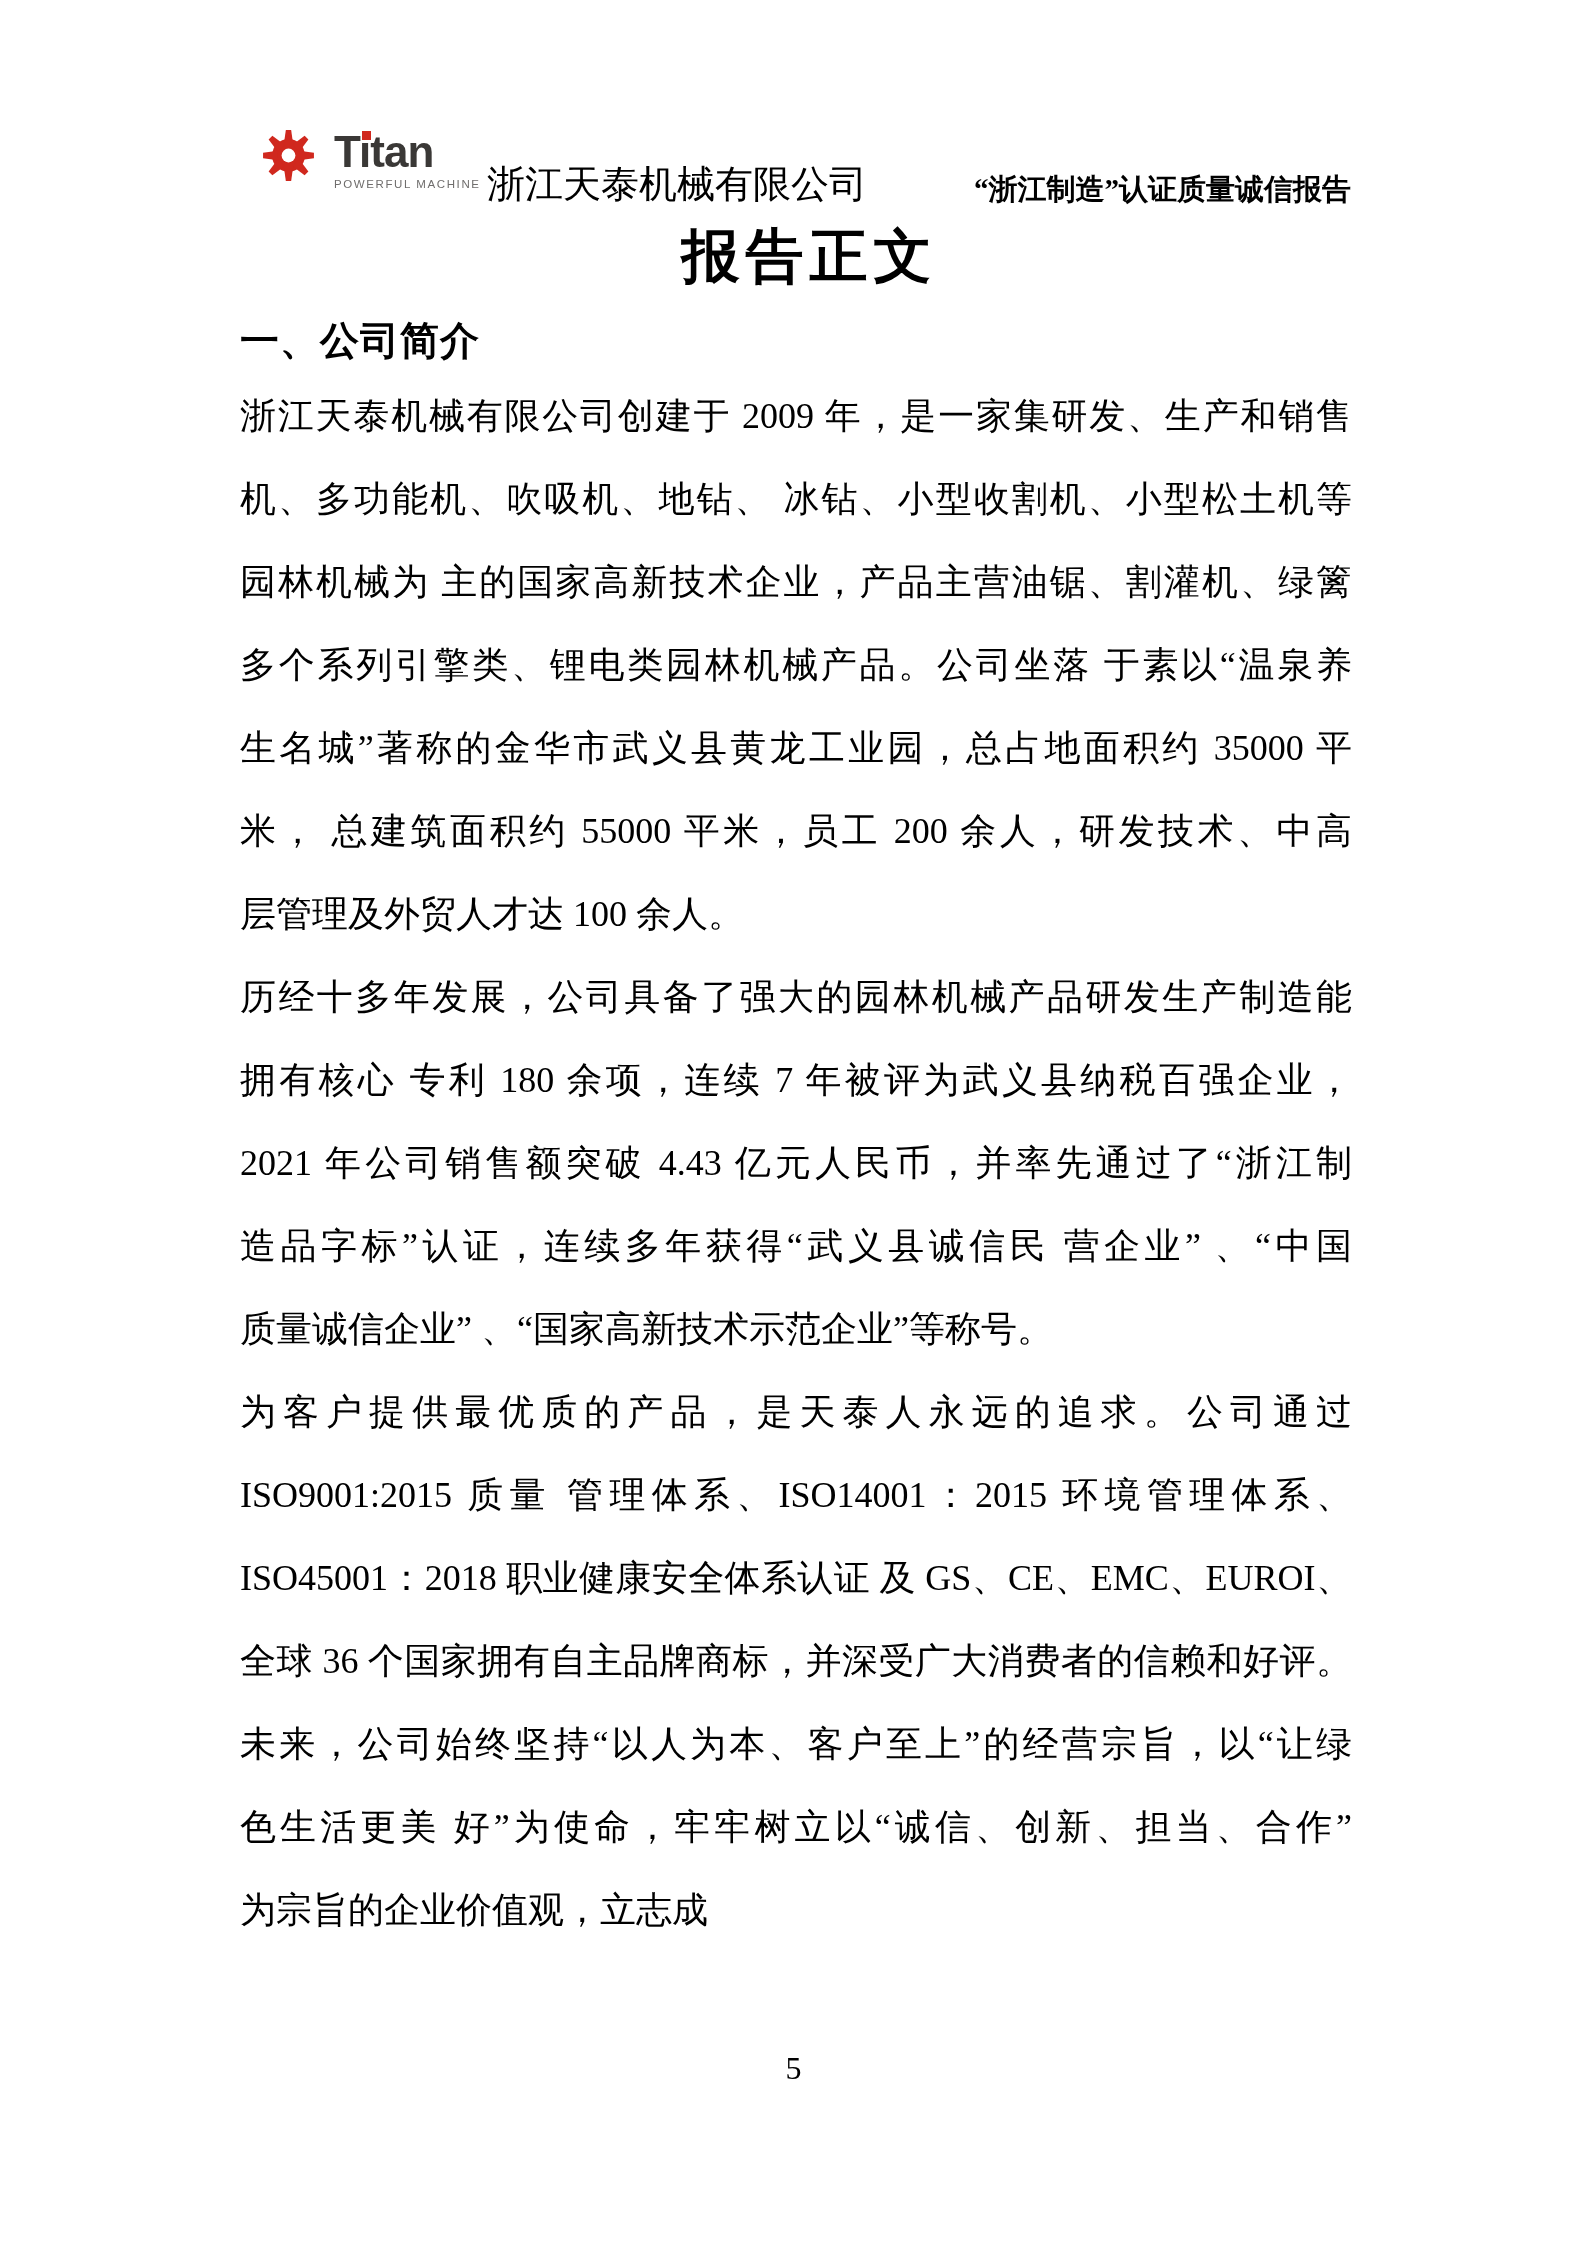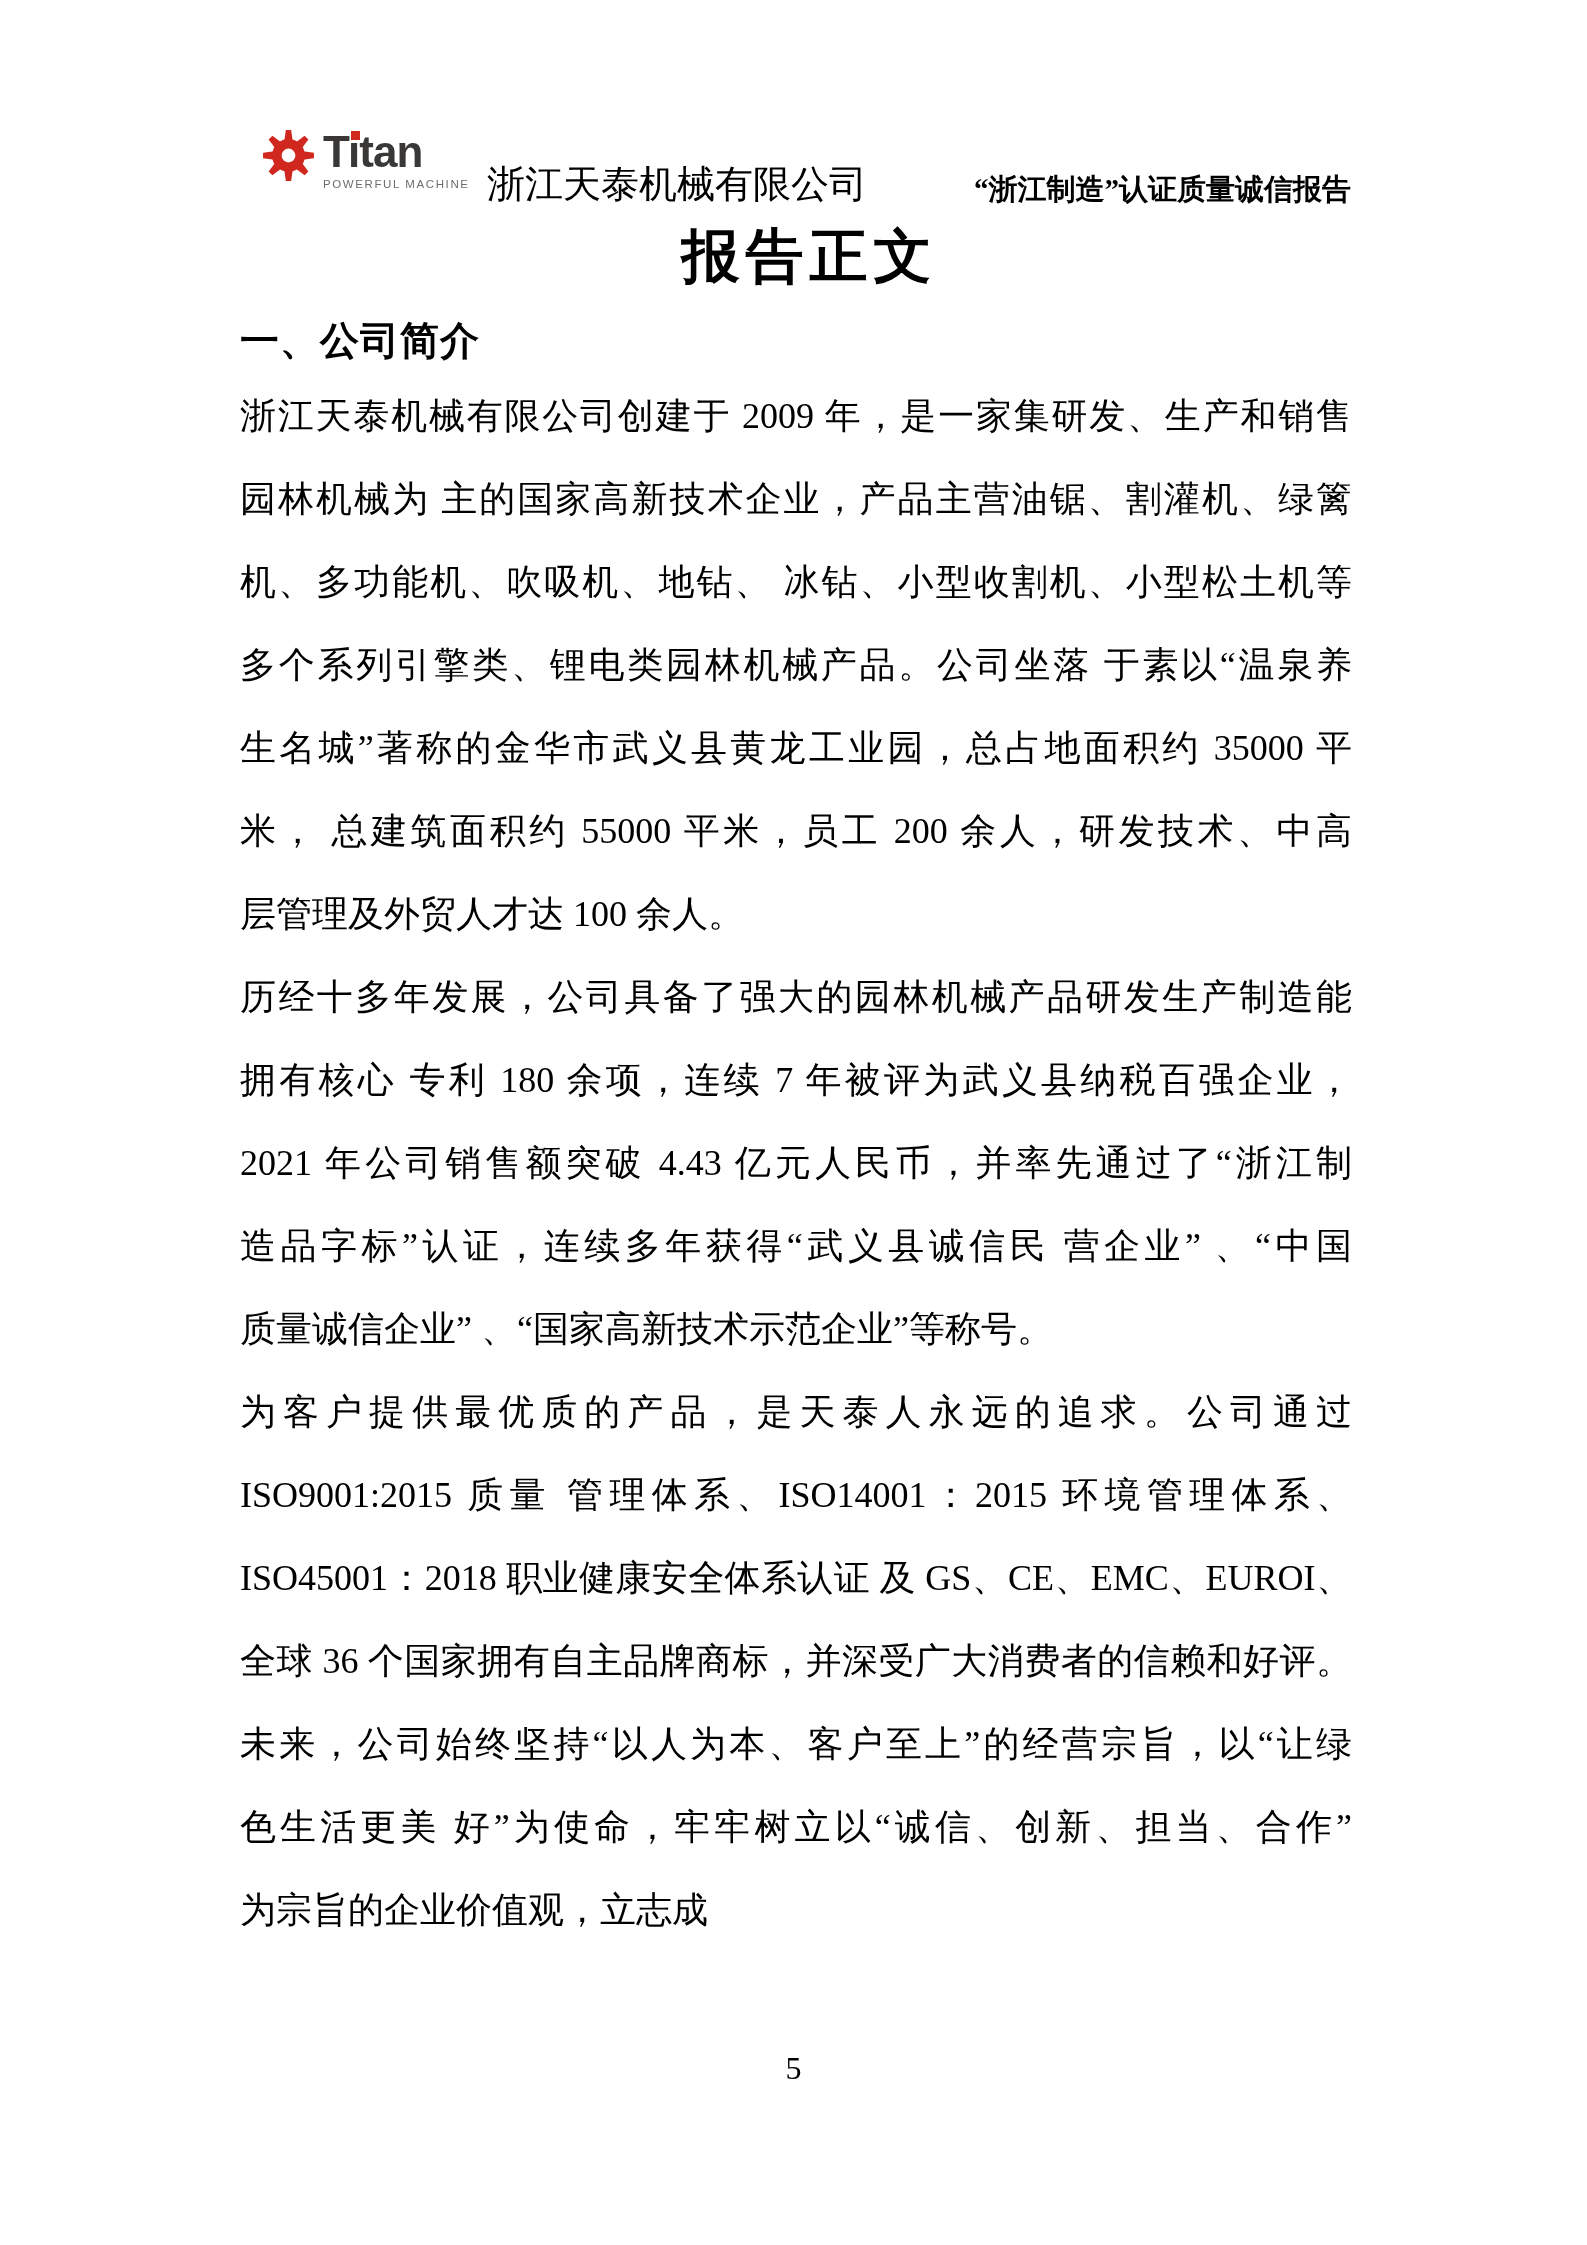--- a/index.html
+++ b/index.html
@@ -16,21 +16,21 @@
 
   
   .logo {
     position: absolute;
     left: 262px;
     top: 129px;
     display: flex;
     align-items: flex-start;
   }
   .logo-gear { width: 53px; height: 53px; display: block; }
-  .logo-textblock { margin-left: 8px; padding-top: 1px; position: relative; }
+  .logo-textblock { margin-left: 19px; padding-top: 1px; position: relative; }
   .logo-brand {
     font-family: "Liberation Sans", "DejaVu Sans", sans-serif;
     font-weight: bold;
     font-size: 44px;
     line-height: 1.0;
     color: #3a3836;
     letter-spacing: -1px;
     display: block;
   }
   .logo-idot {
@@ -145,22 +145,22 @@
 
   <div class="company-name">浙江天泰机械有限公司</div>
   <div class="report-type">“浙江制造”认证质量诚信报告</div>
 
   <div class="doc-title">报告正文</div>
 
   <div class="section-heading">一、公司简介</div>
 
   <div class="body-text">
       <div class="body-line just">浙江天泰机械有限公司创建于 2009 年，是一家集研发、生产和销售</div>
+      <div class="body-line just">机、多功能机、吹吸机、地钻、 冰钻、小型收割机、小型松土机等</div>
       <div class="body-line just">园林机械为 主的国家高新技术企业，产品主营油锯、割灌机、绿篱</div>
-      <div class="body-line just">机、多功能机、吹吸机、地钻、 冰钻、小型收割机、小型松土机等</div>
       <div class="body-line just">多个系列引擎类、锂电类园林机械产品。公司坐落 于素以“温泉养</div>
       <div class="body-line just">生名城”著称的金华市武义县黄龙工业园，总占地面积约 35000 平</div>
       <div class="body-line just">米， 总建筑面积约 55000 平米，员工 200 余人，研发技术、中高</div>
       <div class="body-line">层管理及外贸人才达 100 余人。</div>
       <div class="body-line just">历经十多年发展，公司具备了强大的园林机械产品研发生产制造能力，</div>
       <div class="body-line just">拥有核心 专利 180 余项，连续 7 年被评为武义县纳税百强企业，</div>
       <div class="body-line just">2021 年公司销售额突破 4.43 亿元人民币，并率先通过了“浙江制</div>
       <div class="body-line just">造品字标”认证，连续多年获得“武义县诚信民 营企业” 、“中国</div>
       <div class="body-line">质量诚信企业” 、“国家高新技术示范企业”等称号。</div>
       <div class="body-line just">为客户提供最优质的产品，是天泰人永远的追求。公司通过</div>

